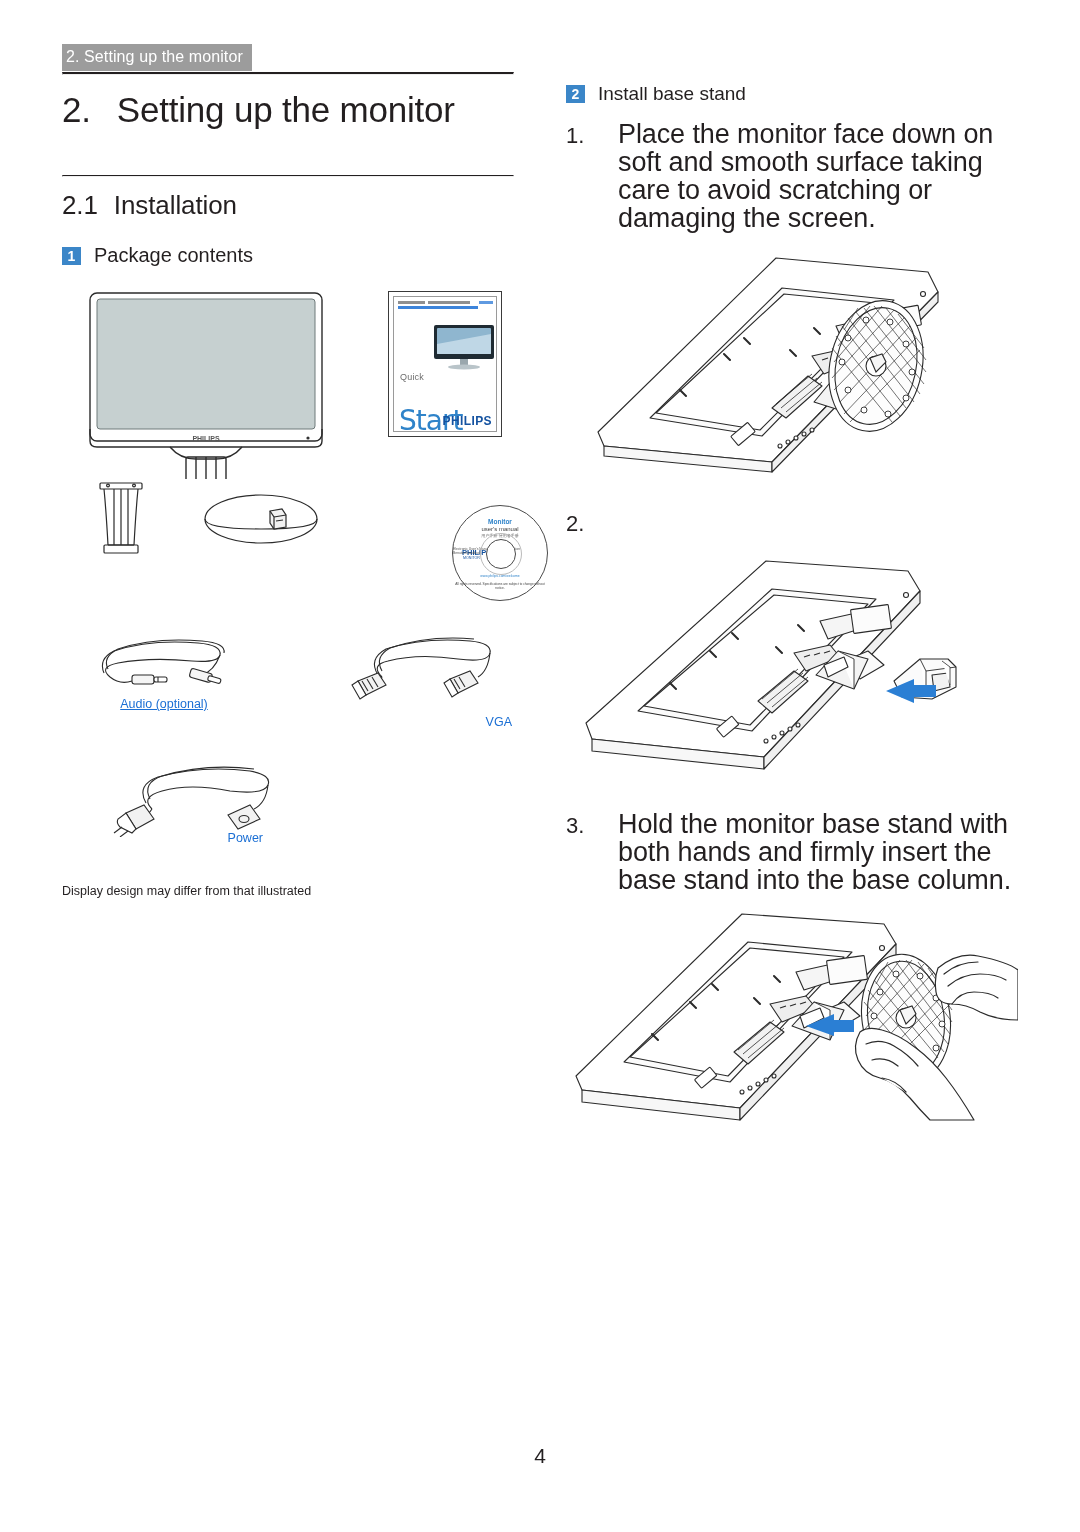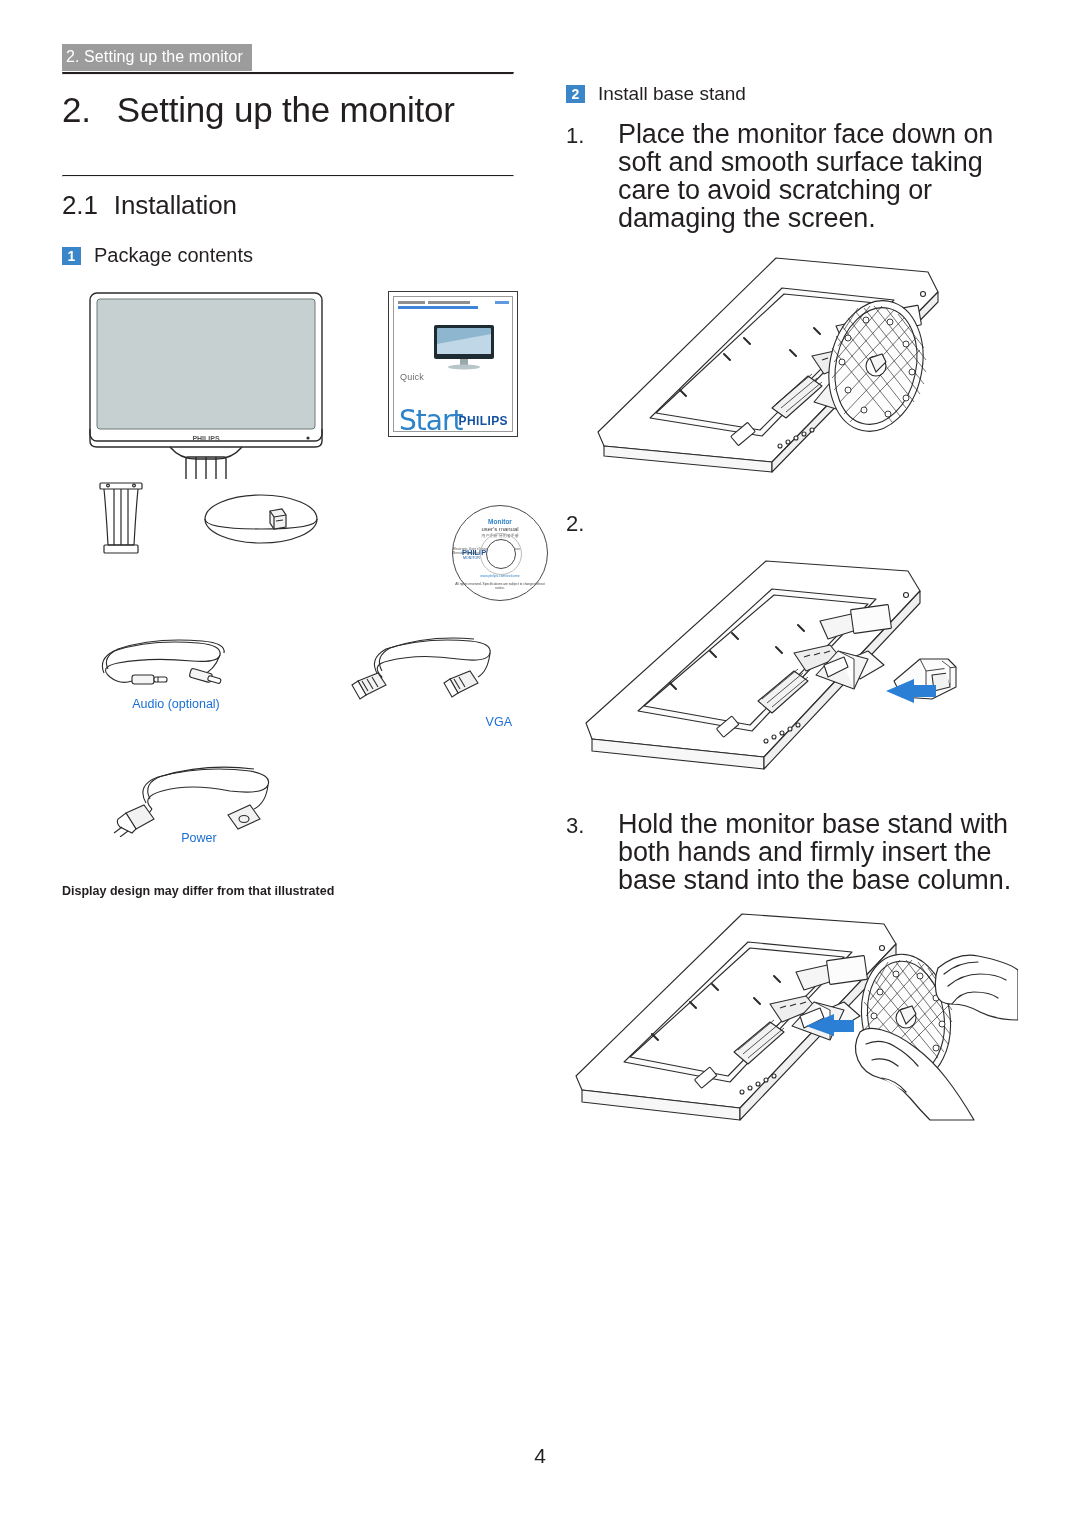--- a/index.html
+++ b/index.html
@@ -115,21 +115,20 @@
   .step-text {
     font-size: 27px;
     line-height: 28px;
     letter-spacing: -0.1px;
   }
 
   .figure-note {
     font-size: 12.5px;
     line-height: 16px;
     margin-top: 0;
-    font-weight: bold;
   }
 
   .page-number {
     position: absolute;
     left: 0;
     top: 1444px;
     width: 1080px;
     text-align: center;
     font-size: 21px;
   }
@@ -149,21 +148,21 @@
     font-size: 12.5px;
     line-height: 15px;
     white-space: nowrap;
     text-align: center;
   }
 
   
   .booklet {
     position: absolute;
     left: 326px; top: 8px;
-    width: 130px; height: 146px;
+    width: 114px; height: 146px;
     border: 1.4px solid #3a3a3a;
     background: #ffffff;
     box-sizing: border-box;
   }
   .booklet-inner {
     position: absolute;
     left: 4px; top: 4px; right: 4px; bottom: 4px;
     border: 0.8px solid #9a9a9a;
   }
   .booklet-topline {
@@ -362,21 +361,21 @@
         <path d="M28 44 Q22 32 38 24 Q74 12 122 16 Q146 18 144 28"></path>
         <path d="M30 52 Q40 60 52 56"></path>
         <path d="M140 30 Q134 46 122 50"></path>
         <rect x="52" y="50" width="22" height="9" rx="2.5" fill="#f5f5f5"></rect>
         <rect x="74" y="52" width="13" height="5" rx="2" fill="#ffffff"></rect>
         <line x1="78" y1="52" x2="78" y2="57"></line>
         <rect x="110" y="46" width="22" height="9" rx="2.5" fill="#f5f5f5" transform="rotate(16 121 50)"></rect>
         <rect x="128" y="52" width="13" height="5" rx="2" fill="#ffffff" transform="rotate(16 134 54)"></rect>
       </g>
     </svg>
-    <div class="cable-label" style="left:34px; top:414px; width:160px;">Audio (optional)</div>
+    <div class="cable-label" style="left:22px; top:414px; width:160px;text-decoration:underline;">Audio (optional)</div>
 
     <svg class="art" style="left:276px; top:340px;" width="160" height="80" viewBox="0 0 160 80">
       <g fill="none" stroke="#2b2b2b" stroke-width="1.1">
         <path d="M40 52 Q30 36 48 26 Q86 14 132 18 Q154 20 152 30 Q150 40 120 36 Q80 30 50 38 Q32 42 44 54"></path>
         <path d="M44 48 Q36 34 52 25 Q90 12 136 16"></path>
         <path d="M44 54 Q42 60 38 64"></path>
         <path d="M152 30 Q150 48 140 54"></path>
         <path d="M20 58 L40 50 L48 62 L28 72 Z" fill="#f2f2f2"></path>
         <path d="M14 62 L20 58 L28 72 L22 76 Z" fill="#ffffff"></path>
         <line x1="24" y1="58" x2="30" y2="68"></line>
@@ -397,21 +396,21 @@
         <path d="M42 52 Q38 58 34 60"></path>
         <path d="M158 28 Q156 46 144 52"></path>
         <path d="M16 56 L34 48 L44 62 L26 72 Z" fill="#f2f2f2"></path>
         <path d="M8 62 Q6 66 10 70 L22 76 L26 72 L16 56 Z" fill="#ffffff"></path>
         <path d="M12 70 L4 76"></path>
         <path d="M18 74 L10 80"></path>
         <path d="M118 58 L140 48 L150 62 L128 72 Z" fill="#f2f2f2"></path>
         <ellipse cx="134" cy="62" rx="5" ry="3.5"></ellipse>
       </g>
     </svg>
-    <div class="cable-label" style="left:52px; top:548px; width:170px;">Power</div>
+    <div class="cable-label" style="left:31px; top:548px; width:170px;text-align:right;">Power</div>
 
   </div>
 
   <div class="figure-note">Display design may differ from that illustrated</div>
 
 </div>
 
 <div class="col-right">
 
   <div class="badge-head">

